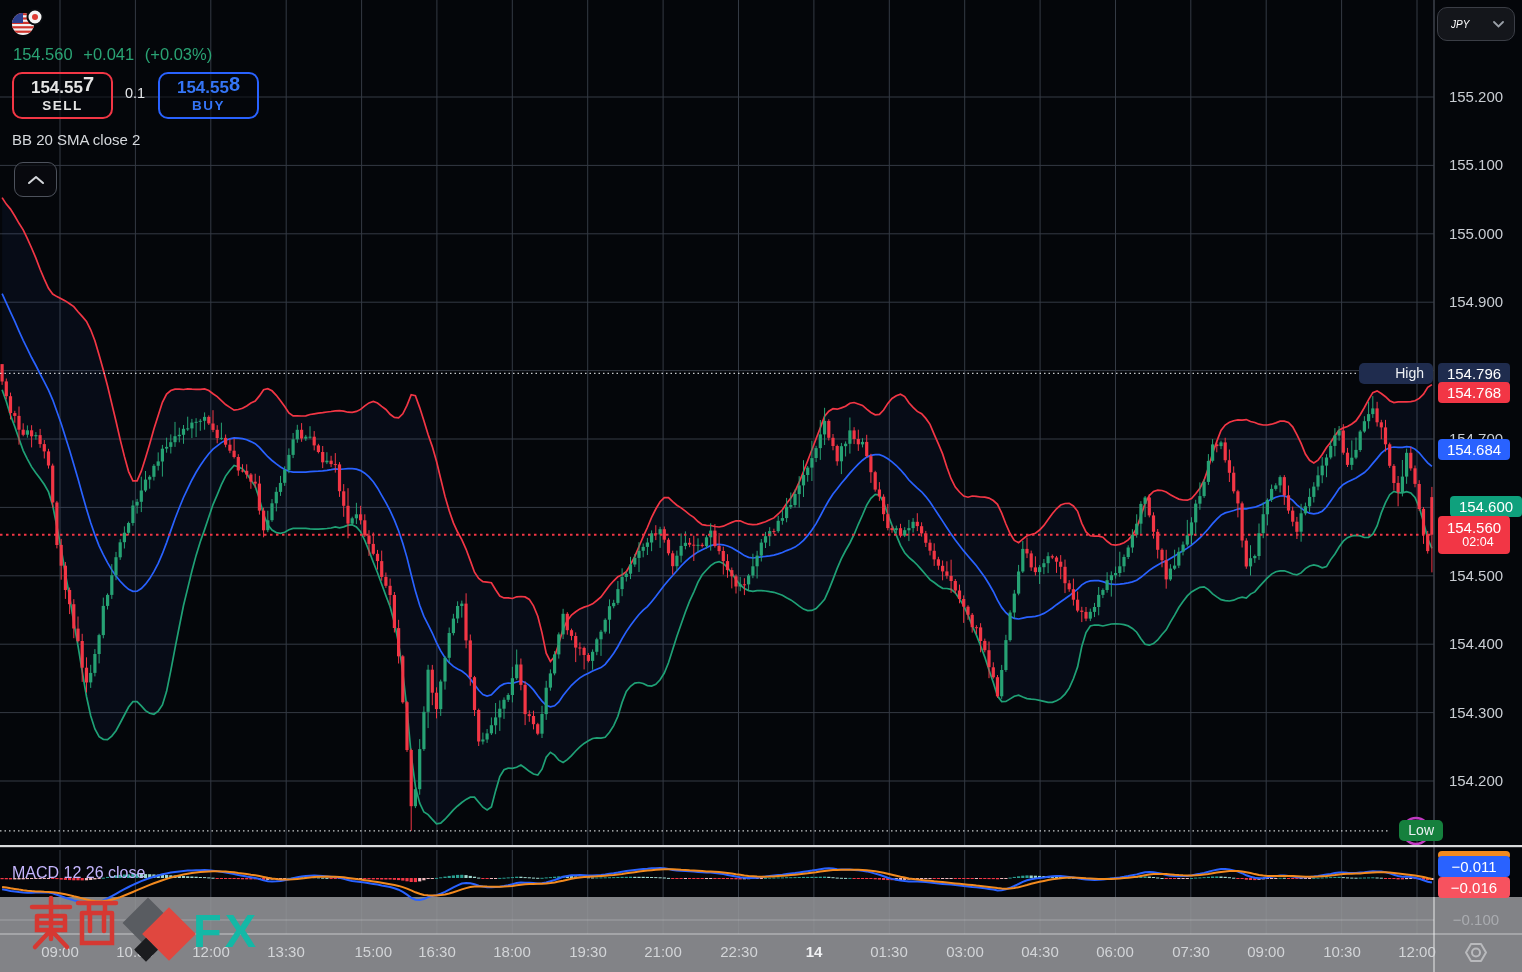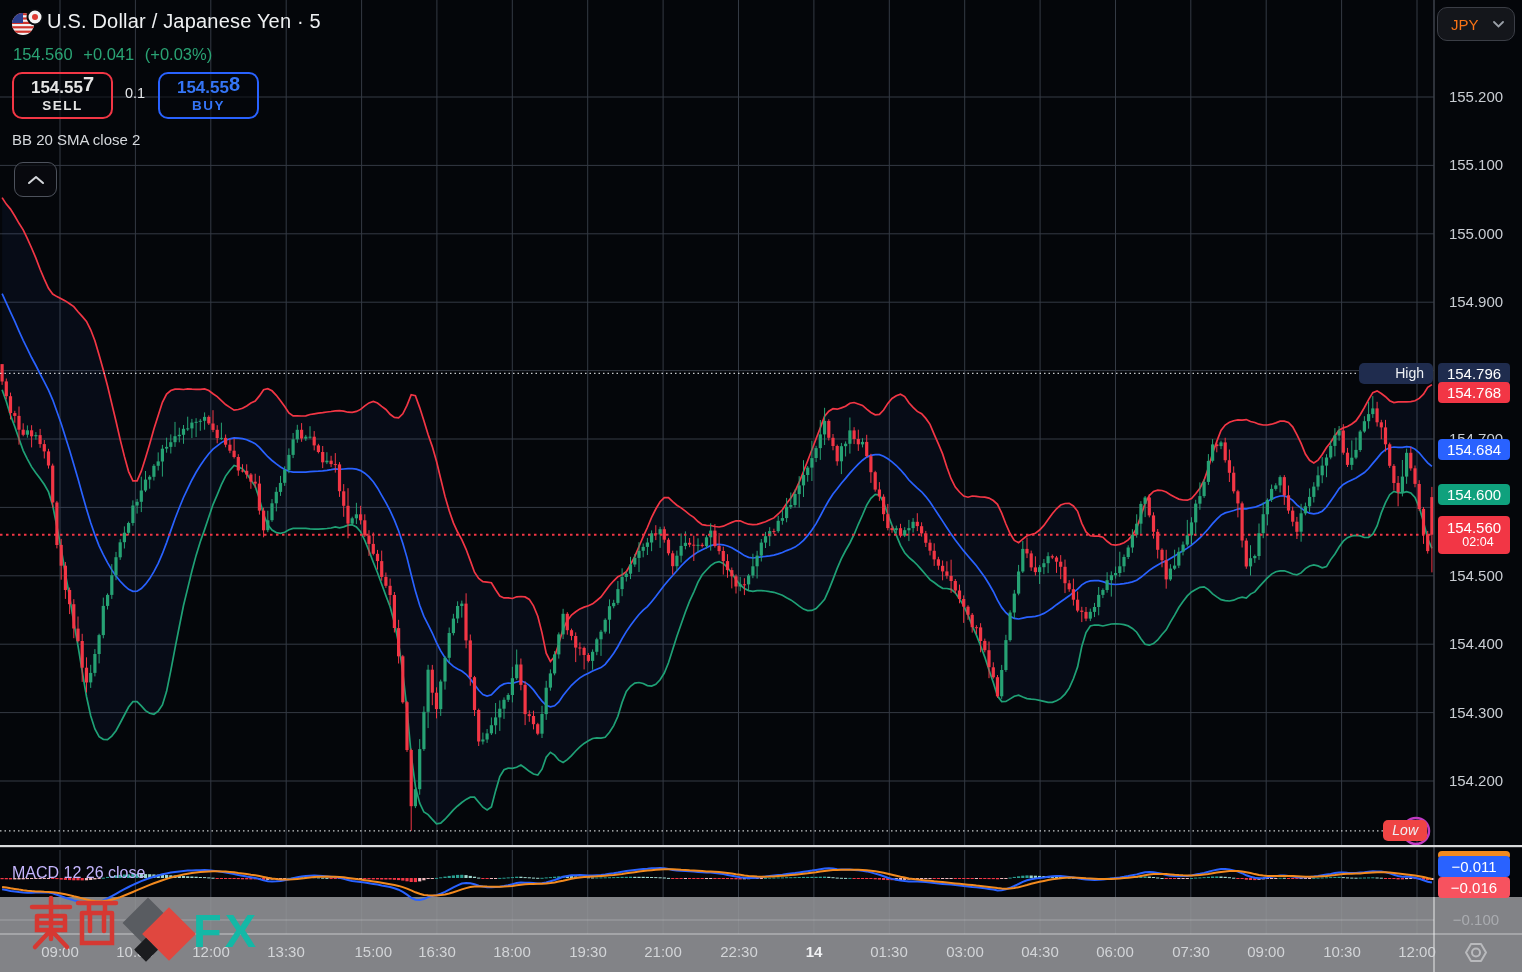--- a/index.html
+++ b/index.html
@@ -22,21 +22,21 @@
   #bb-label{left:12px;top:131px;font-size:15px;color:#d6d9dd;}
   #collapse-btn{left:14px;top:162px;width:41px;height:33px;border:1.5px solid #4d525c;border-radius:9px;
     background:rgba(10,12,16,.7);display:flex;align-items:center;justify-content:center;cursor:pointer;}
   #macd-label{left:12px;top:864px;font-size:16px;color:#c4b5fd;z-index:6;}
   
   #gray-band{left:0;top:897px;width:1522px;height:75px;background:rgba(148,149,152,.88);z-index:2;}
   
   #jpy-btn{left:1437px;top:7px;width:78px;height:34px;background:#14161b;border:1px solid #3b3e46;
     border-radius:10px;display:flex;align-items:center;justify-content:space-between;
     padding:0 10px 0 13px;box-sizing:border-box;cursor:pointer;z-index:7;}
-  #jpy-btn .cur{font-size:15px;color:#f97316;}
+  #jpy-btn .cur{font-size:10px;color:#ffffff;font-style:italic;}
   .tick{position:absolute;left:1436px;width:80px;text-align:center;font-size:15px;color:#c9cdd3;z-index:4;}
   .badge{position:absolute;left:1438px;width:72px;text-align:center;font-size:15px;font-weight:500;
     color:#fff;border-radius:4px;height:21px;line-height:21px;z-index:5;}
   .badge .sub{display:block;font-size:12.5px;line-height:13px;margin-top:-2px;font-weight:400;padding-left:8px;}
   .edge-pill{position:absolute;text-align:center;font-size:14px;color:#eef1f5;border-radius:5px;
     height:21px;line-height:21px;padding:0 9px;z-index:5;}
   .time-lbl{position:absolute;top:943px;width:60px;margin-left:-30px;text-align:center;font-size:15px;
     color:#d3d5d8;z-index:4;}
   
   #watermark{left:26px;top:893px;z-index:6;width:290px;height:80px;pointer-events:none;}
@@ -1160,21 +1160,20 @@
           <rect x="0" y="12.8" width="22" height="2.2"></rect>
             <rect x="0" y="17.2" width="22" height="2.2"></rect>
           <rect x="0" y="21.6" width="22" height="2.2"></rect>
         </g>
         <rect x="0" y="4" width="11" height="10" fill="#2d3f8f"></rect>
       </g>
       <circle cx="23" cy="8" r="7.5" fill="#f4f4f4" stroke="#0a0c10" stroke-width="2"></circle>
       <circle cx="23" cy="8" r="3" fill="#dd3a32"></circle>
     </svg>
   </div>
-  <div id="hdr-title" class="abs z5">U.S. Dollar / Japanese Yen · 5</div>
   <div id="hdr-price" class="abs z5">
     <span>154.560</span>
     <span>+0.041</span>
     <span>(+0.03%)</span>
   </div>
   <div id="sell-btn" class="abs trade-btn z5">
     <div class="p"><span>154.55</span><span class="pip">7</span></div>
     <div class="lbl">SELL</div>
   </div>
   <div id="spread" class="abs z5">0.1</div>
@@ -1226,26 +1225,26 @@
       <div class="tick" style="top: 156px;">155.100</div>
       <div class="tick" style="top: 225px;">155.000</div>
       <div class="tick" style="top: 293px;">154.900</div>
       <div class="tick" style="top: 430px;">154.700</div>
       <div class="tick" style="top: 567px;">154.500</div>
       <div class="tick" style="top: 635px;">154.400</div>
       <div class="tick" style="top: 704px;">154.300</div>
       <div class="tick" style="top: 772px;">154.200</div>
       <div class="tick" style="top: 911px; color: rgb(170, 172, 176);">−0.100</div>
       <div class="edge-pill" style="top: 363px; background: rgb(31, 44, 78); left: auto; right: 89px; padding-left: 36px;">High</div>
-      <div class="edge-pill" style="top: 820px; background: #ef4444; left: auto; right: 95px; font-style: italic;">Low</div>
+      <div class="edge-pill" style="top: 820px; background: #15803d; left: auto; right: 79px;">Low</div>
       <div class="badge" style="top: 851px; height: 8px; line-height: 8px; background: rgb(242, 138, 31);"></div>
       <div class="badge" style="top: 363px; background: rgb(31, 44, 78);">154.796</div>
       <div class="badge" style="top: 382px; background: rgb(242, 54, 69);">154.768</div>
       <div class="badge" style="top: 439px; background: rgb(41, 98, 255);">154.684</div>
-      <div class="badge" style="top: 484px; background: rgb(15, 161, 125);">154.600</div>
+      <div class="badge" style="top: 496px; background: rgb(15, 161, 125); margin-left: 12px;">154.600</div>
       <div class="badge" style="top: 516px; background: rgb(242, 54, 69); height: 38px; line-height: 20px; padding-top: 2px; box-sizing: border-box;">154.560<span class="sub">02:04</span></div>
       <div class="badge" style="top: 855.5px; background: rgb(41, 98, 255);">−0.011</div>
       <div class="badge" style="top: 876.5px; background: rgb(247, 82, 95);">−0.016</div>
       <div class="time-lbl" style="left: 60px;">09:00</div>
       <div class="time-lbl" style="left: 135px;">10:30</div>
       <div class="time-lbl" style="left: 211px;">12:00</div>
       <div class="time-lbl" style="left: 286px;">13:30</div>
       <div class="time-lbl" style="left: 362px; text-align: right;">15:00</div>
       <div class="time-lbl" style="left: 437px;">16:30</div>
       <div class="time-lbl" style="left: 512px;">18:00</div>

